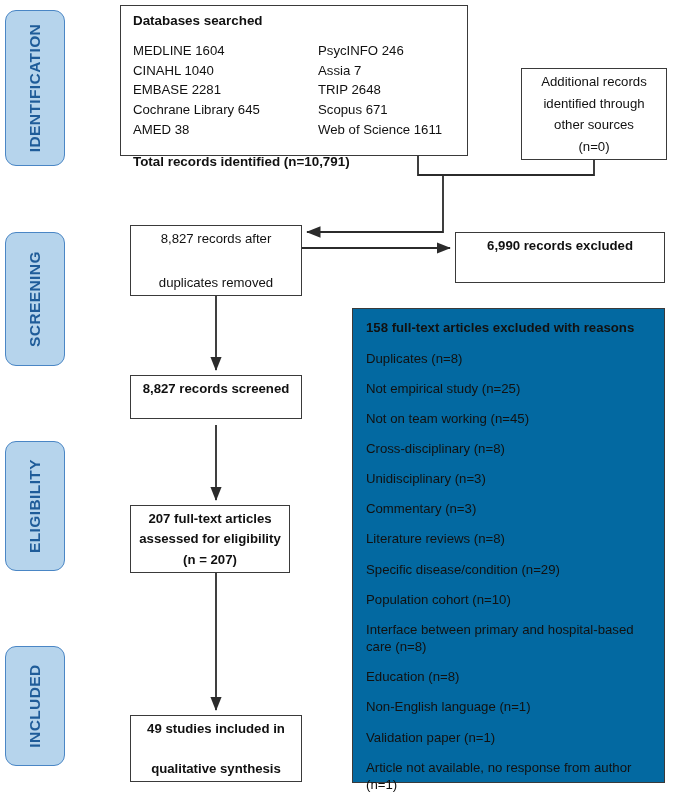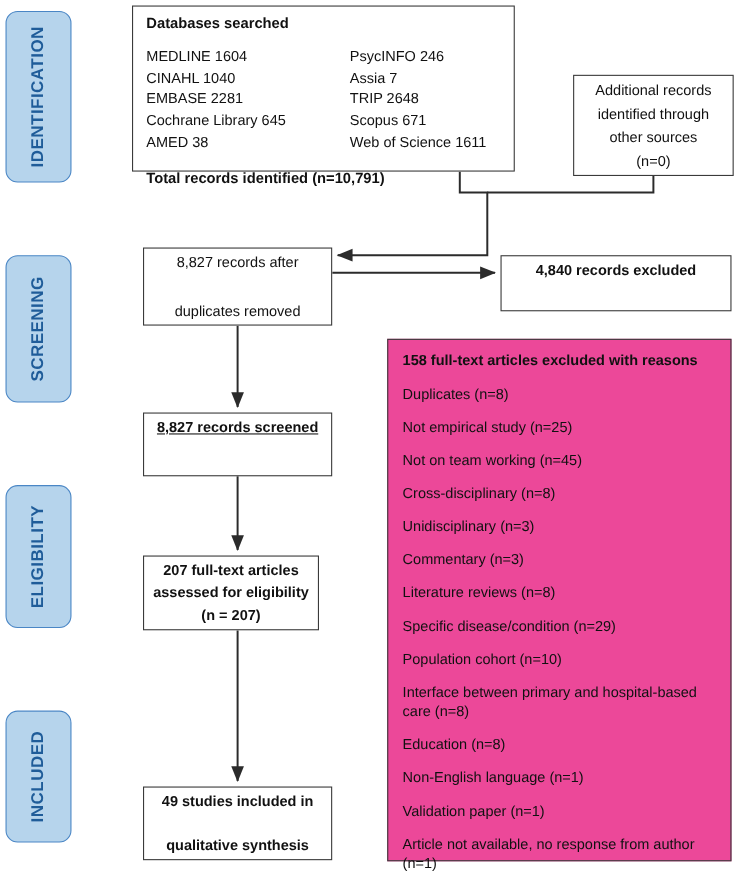--- a/index.html
+++ b/index.html
@@ -110,23 +110,22 @@
 
   
   #box-excluded {
     left: 455px; top: 232px; width: 210px; height: 51px;
     padding: 4px 8px;
   }
   #box-excluded .box-text { font-weight: 700; }
 
   
   #box-screened {
-    left: 130px; top: 375px; width: 172px; height: 58px;
-    padding: 4px 6px;
-    text-decoration: underline;
+    left: 130px; top: 375px; width: 172px; height: 44px;
+    padding: 4px 6px;
   }
   #box-screened .box-text { font-weight: 700; }
 
   
   #box-assessed {
     left: 130px; top: 505px; width: 160px; height: 68px;
     padding: 4px 6px;
   }
   #box-assessed .box-text { font-weight: 700; }
 
@@ -135,21 +134,21 @@
     left: 130px; top: 715px; width: 172px; height: 67px;
     padding: 4px 6px;
   }
   #box-included .box-text { font-weight: 700; }
 
   
   #panel-reasons {
     position: absolute;
     left: 352px; top: 308px; width: 313px; height: 475px;
     border: 1.6px solid #3a3a3a;
-    background: #ec4899;
+    background: #0369a1;
     box-sizing: border-box;
     padding: 11px 12px 8px 13px;
   }
   #panel-reasons .reasons-title {
     font-size: 13.2px;
     font-weight: 700;
     color: #111111;
     margin-bottom: 13px;
     line-height: 1.25;
   }
@@ -241,21 +240,21 @@
     <div class="box-text">other sources</div>
     <div class="box-text">(n=0)</div>
   </div>
 
   <div class="box" id="box-duplicates">
     <div class="box-text">8,827 records after</div>
     <div class="box-text">duplicates removed</div>
   </div>
 
   <div class="box" id="box-excluded">
-    <div class="box-text">4,840 records excluded</div>
+    <div class="box-text">6,990 records excluded</div>
   </div>
 
   <div class="box" id="box-screened">
     <div class="box-text">8,827 records screened</div>
   </div>
 
   <div class="box" id="box-assessed">
     <div class="box-text">207 full-text articles</div>
     <div class="box-text">assessed for eligibility</div>
     <div class="box-text">(n = 207)</div>

